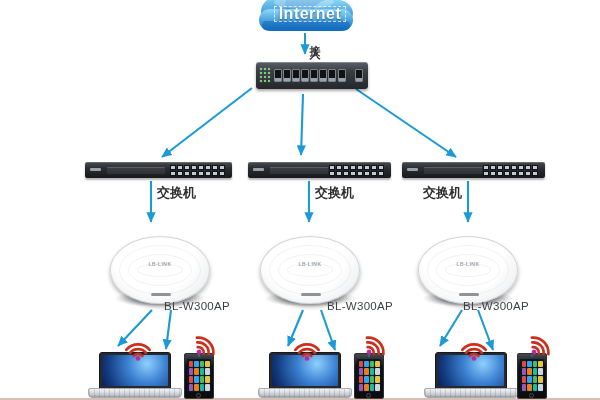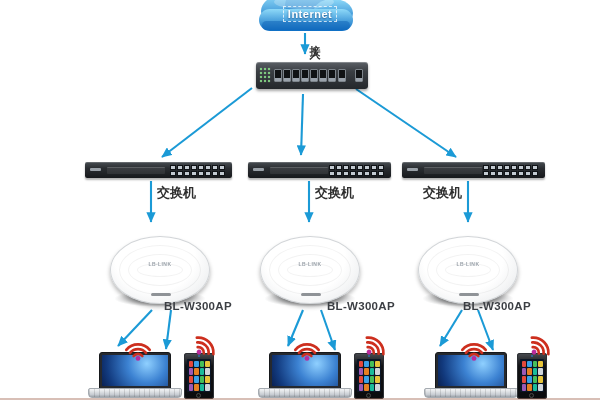--- a/index.html
+++ b/index.html
@@ -10,32 +10,32 @@
   .arrows{position:absolute;left:0;top:0;width:600px;height:400px;z-index:1;}
   .arrows line{stroke:var(--arrow,#1b9ad6);stroke-width:2.1;}
   .arrows marker path{fill:var(--arrow,#1b9ad6);}
 
   
   .cloud{position:absolute;left:249px;top:-9px;width:114px;height:50px;z-index:2;}
   .cloud svg{position:absolute;left:0;top:0;}
   .cg-top{stop-color:var(--cloud_top,#8ed9f8);}
   .cg-bot{stop-color:var(--cloud_bottom,#0e6ec4);}
   .cloud-label{position:absolute;left:8px;right:0;top:15px;margin:0 auto;width:fit-content;
-    color:#fff;font-size:11px;font-weight:bold;letter-spacing:.5px;
+    color:#fff;font-size:16px;font-weight:bold;letter-spacing:.5px;
     border:1px dashed rgba(255,255,255,.75);padding:0 4px;line-height:14px;
     text-shadow:0 1px 2px rgba(6,60,120,.8);}
 
   
   .zh{position:absolute;z-index:3;color:var(--label_text,#2e2e2e);font-size:13px;font-weight:bold;white-space:nowrap;}
   .uplink{left:307px;top:36px;writing-mode:vertical-rl;font-size:11px;letter-spacing:3px;}
   .router-label{left:311px;top:95px;}
   .sw-label-1{left:157px;top:184px;}
   .sw-label-2{left:315px;top:184px;}
   .sw-label-3{left:423px;top:184px;}
-  .ap-label{position:absolute;z-index:3;color:#3c3f44;font-size:11.5px;font-weight:bold;letter-spacing:.3px;white-space:nowrap;}
+  .ap-label{position:absolute;z-index:3;color:#3c3f44;font-size:11.5px;font-weight:normal;letter-spacing:.3px;white-space:nowrap;}
   .ap-label-1{left:164px;top:300px;}
   .ap-label-2{left:327px;top:300px;}
   .ap-label-3{left:463px;top:300px;}
 
   
   .router{position:absolute;left:256px;top:62px;width:112px;height:27px;z-index:2;
     background:linear-gradient(180deg,#5b6066 0%,#3a3e43 35%,#24272b 100%);
     border-radius:3px;box-shadow:0 2px 3px rgba(0,0,0,.35), inset 0 1px 0 rgba(255,255,255,.25);
     display:flex;align-items:center;padding:0 4px;box-sizing:border-box;}
   .leds{display:grid;grid-template-columns:repeat(3,3px);grid-auto-rows:3px;gap:1px;margin-right:3px;}

